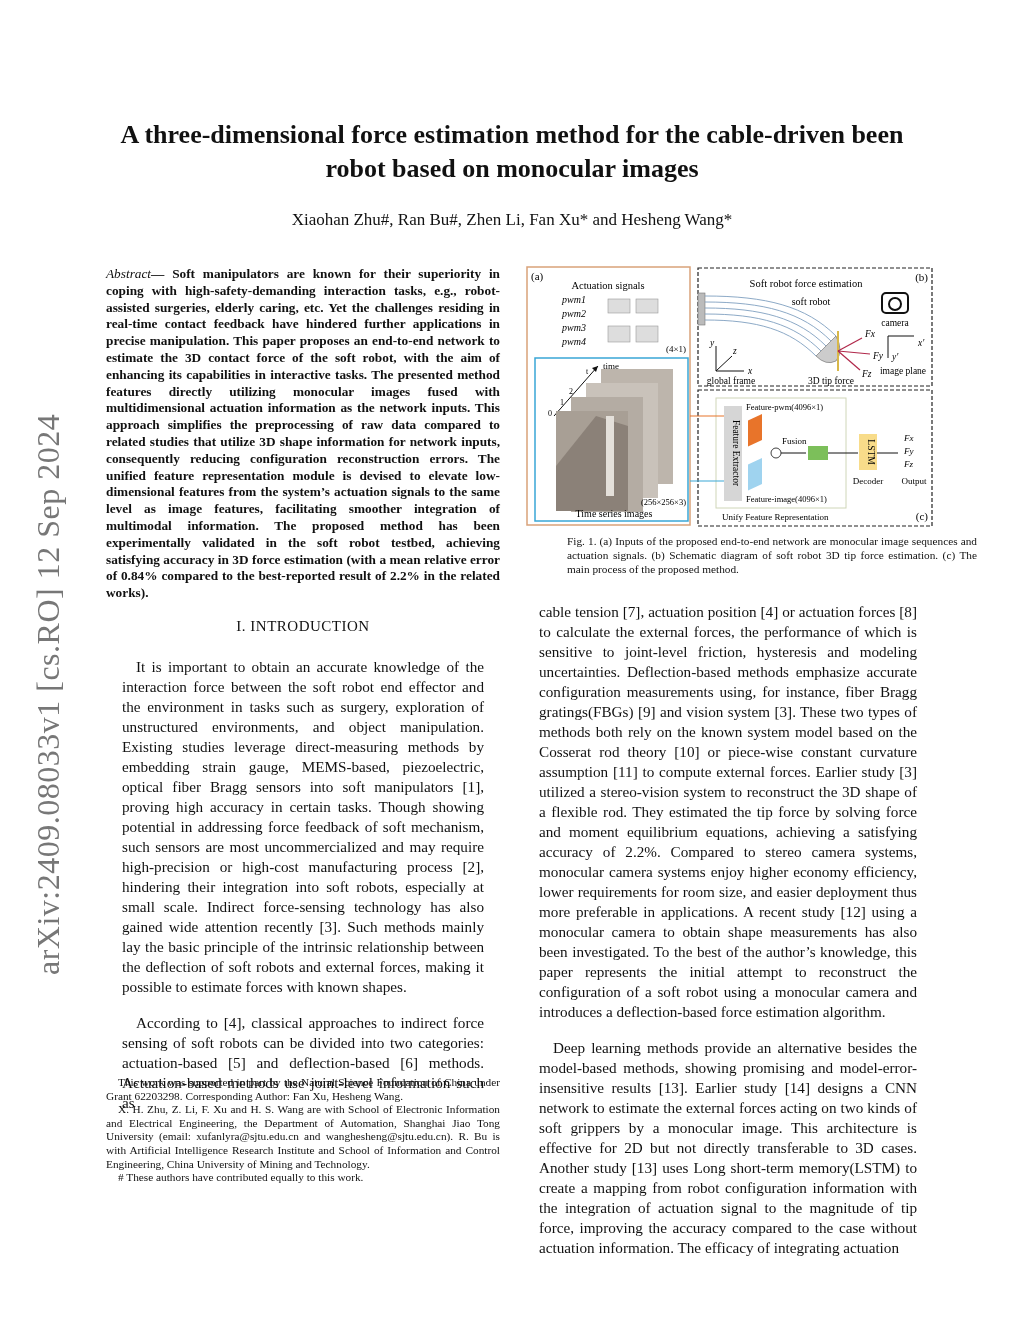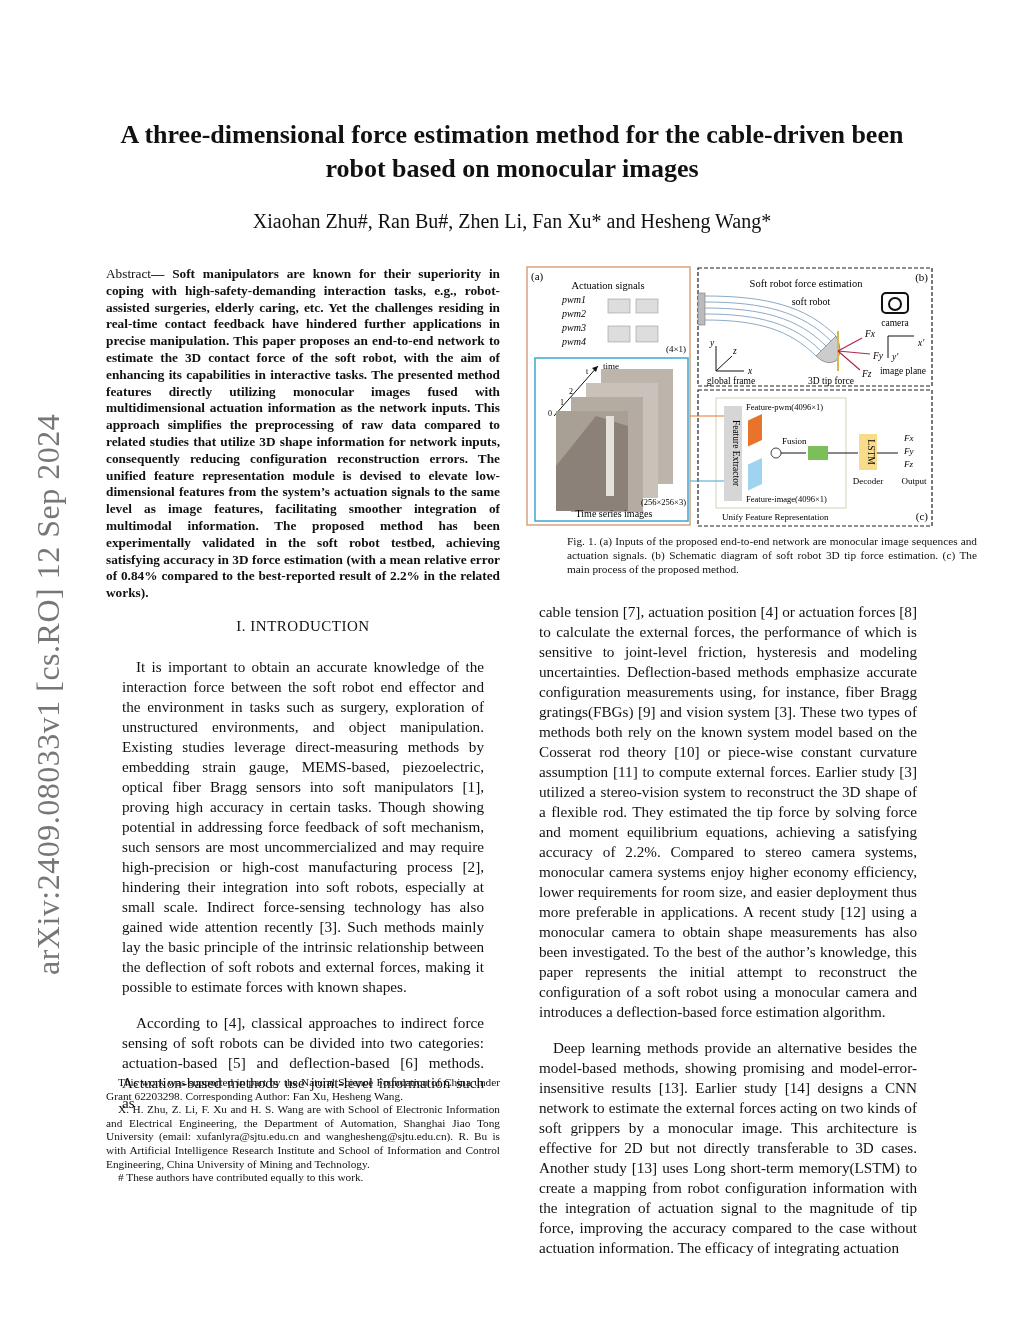--- a/index.html
+++ b/index.html
@@ -1,24 +1,24 @@
 <!DOCTYPE html>
 <html><head>
 <meta charset="utf-8">
 <style>
   html, body { margin: 0; padding: 0; background: #ffffff; }
   body { width: 1024px; height: 1325px; position: relative; overflow: hidden; color: #111; font-family: "Liberation Serif", "DejaVu Serif", serif; }
   .title { position: absolute; left: 90px; top: 118px; width: 844px; text-align: center; font-weight: bold; font-size: 26px; line-height: 34px; }
-  .authors { position: absolute; left: 90px; top: 210px; width: 844px; text-align: center; font-size: 20px; }
+  .authors { position: absolute; left: 90px; top: 210px; width: 844px; text-align: center; font-size: 17px; }
   .arxiv { position: absolute; left: 30px; top: 975px; transform-origin: left top; transform: rotate(-90deg); font-size: 32px; color: #777; white-space: nowrap; letter-spacing: 0.5px; }
   .col { position: absolute; font-size: 15.2px; line-height: 20px; text-align: justify; }
   .left { left: 106px; width: 394px; }
   .right { left: 523px; width: 410px; }
   .abstract { top: 266px; font-weight: bold; font-size: 13.3px; line-height: 16.8px; }
-  .abstract .lead { font-weight: normal; margin-top: 24px; }
+  .abstract .lead { font-style: italic; font-weight: normal; margin-top: 24px; }
   .abstract .dash { font-weight: bold; }
   .section-head { position: absolute; left: 106px; top: 618px; width: 394px; text-align: center; font-size: 15px; letter-spacing: 0.5px; }
   .intro1 { top: 641px; }
   .p { text-indent: 14px; margin: 16px; }
   .footnotes { position: absolute; left: 106px; top: 1076px; width: 394px; font-size: 11.3px; line-height: 13.6px; text-align: justify; }
   .footnotes p { margin: 0; text-indent: 12px; }
   .fig { position: absolute; left: 526px; top: 266px; width: 408px; height: 264px; }
   .caption { position: absolute; left: 523px; top: 534px; width: 410px; font-size: 11.3px; line-height: 14px; text-align: justify; margin-left: 44px; }
   .right-body { top: 586px; }
   .right-body p { margin: 16px; }

